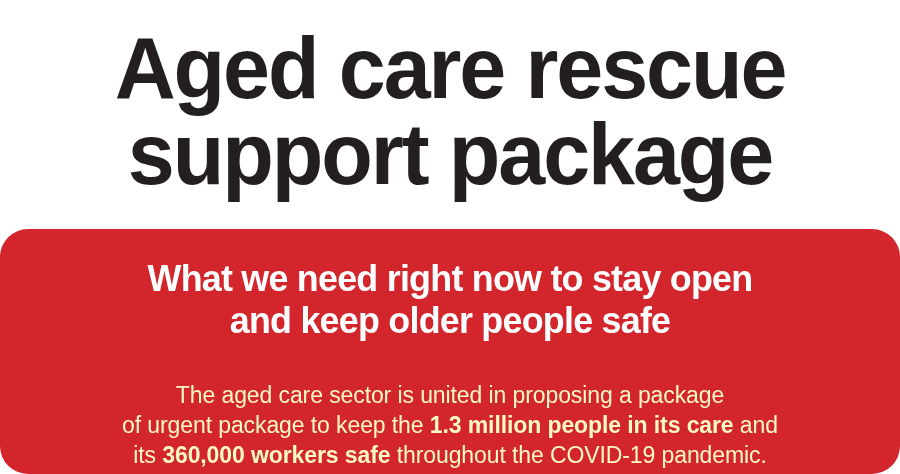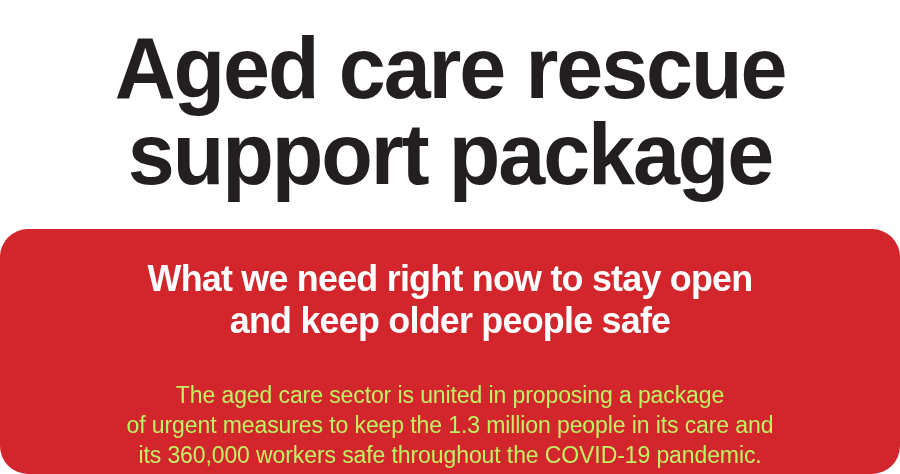--- a/index.html
+++ b/index.html
@@ -71,33 +71,33 @@
     transform-origin: center center;
   }
   .subhead-line {
     display: block;
     white-space: nowrap;
   }
 
   .body-copy {
     margin: 0;
     padding-top: 38px;
-    color: #bef264;
+    color: #fef9c3;
     font-family: "Liberation Sans", sans-serif;
     font-weight: 400;
     font-size: 23px;
     line-height: 30px;
     letter-spacing: -0.1px;
   }
   .body-line {
     display: block;
     white-space: nowrap;
   }
   .body-line b {
-    font-weight: 400;
+    font-weight: 700;
     text-align: center;
   }
 </style>
 </head>
 <body>
 
 <div id="poster">
 
   <div class="title-block">
     <span class="title-line first">Aged care rescue</span>
@@ -109,21 +109,21 @@
     <h2 class="subhead">
       <span class="subhead-line">What we need right now to stay open</span>
       <span class="subhead-line">and keep older people safe</span>
     </h2>
 
     <p class="body-copy">
       <span class="body-line">
         <span>The aged care sector is united in proposing a package</span>
       </span>
       <span class="body-line">
-        <span>of urgent measures to keep the </span><b>1.3 million people in its care</b><span> and</span>
+        <span>of urgent package to keep the </span><b>1.3 million people in its care</b><span> and</span>
       </span>
       <span class="body-line">
         <span>its </span><b>360,000 workers safe</b><span> throughout the COVID-19 pandemic.</span>
       </span>
     </p>
 
   </div>
 </div>
 
 </body></html>

